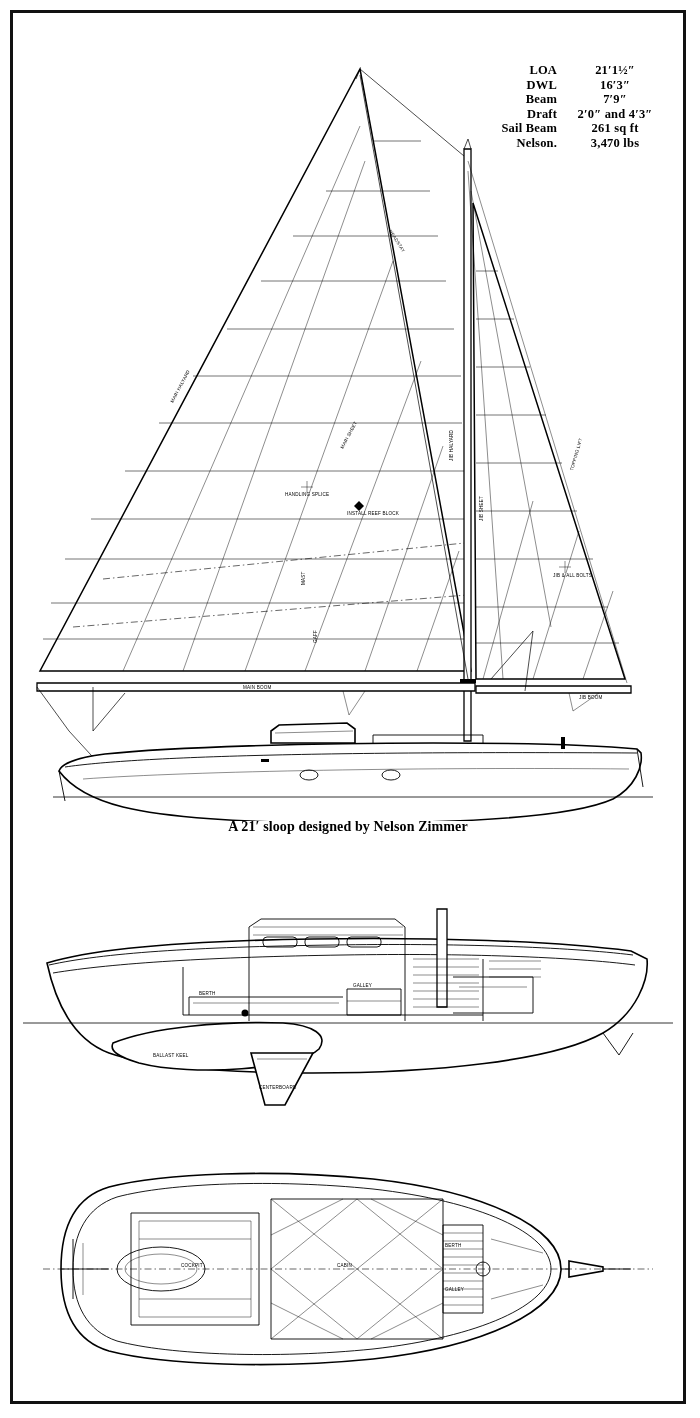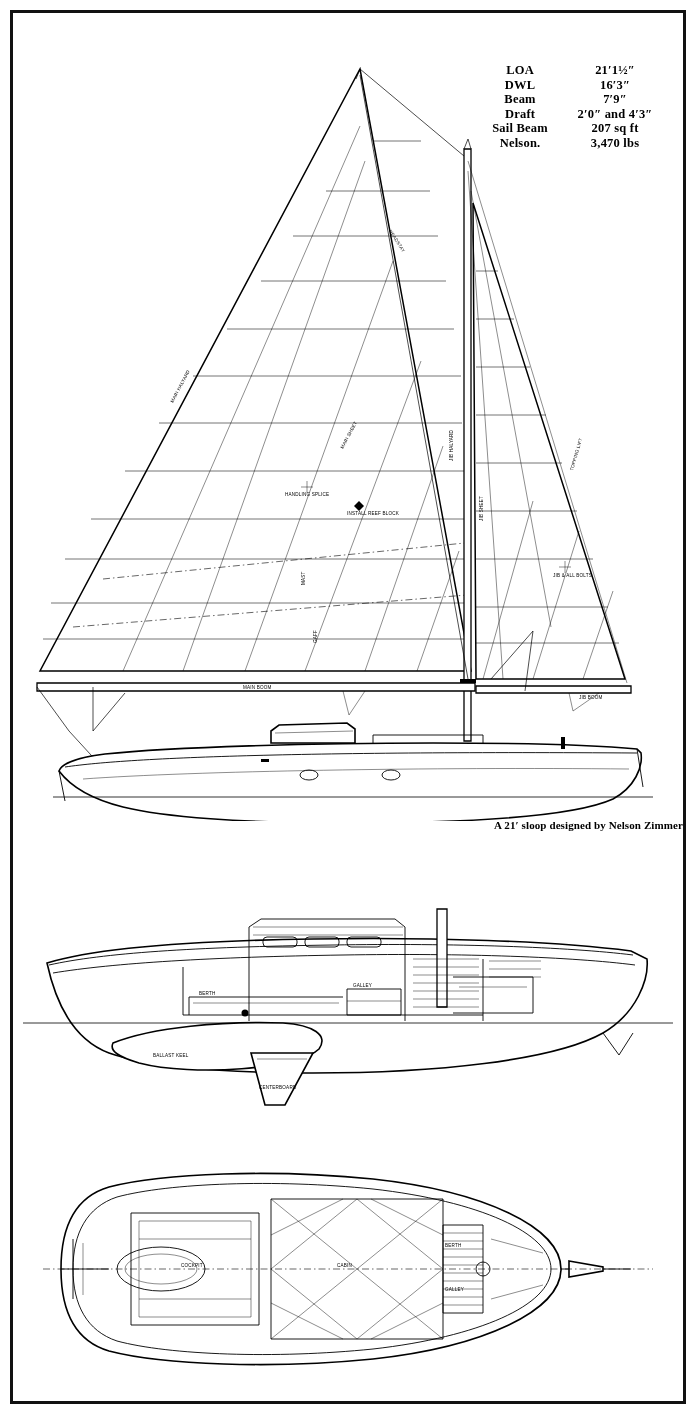--- a/index.html
+++ b/index.html
@@ -49,36 +49,36 @@
   }
   .specs table {
     border-collapse: collapse;
     width: 100%;
   }
   .specs td {
     padding: 0;
     white-space: nowrap;
   }
   .specs td.k {
-    text-align: center;
+    text-align: right;
     padding-right: 10px;
   }
   .specs td.v {
     text-align: center;
   }
 
   
   .caption {
     position: absolute;
     left: 0;
     right: 0;
     top: 806px;
-    text-align: right;
+    text-align: center;
     font-family: "Liberation Serif", serif;
-    font-size: 11px;
+    font-size: 14px;
     font-weight: bold;
     letter-spacing: 0.1px;
   }
 
   
   .panel {
     position: absolute;
     left: 0;
     width: 670px;
   }
@@ -421,21 +421,21 @@
             <tr>
               <td class="k">Beam</td>
               <td class="v">7′9″</td>
             </tr>
             <tr>
               <td class="k">Draft</td>
               <td class="v">2′0″ and 4′3″</td>
             </tr>
             <tr>
               <td class="k">Sail Beam</td>
-              <td class="v">207 sq ft</td>
+              <td class="v">261 sq ft</td>
             </tr>
             <tr>
               <td class="k">Nelson.</td>
               <td class="v">3,470 lbs</td>
             </tr>
           </tbody>
         </table>
       </div>
 
     </div>

